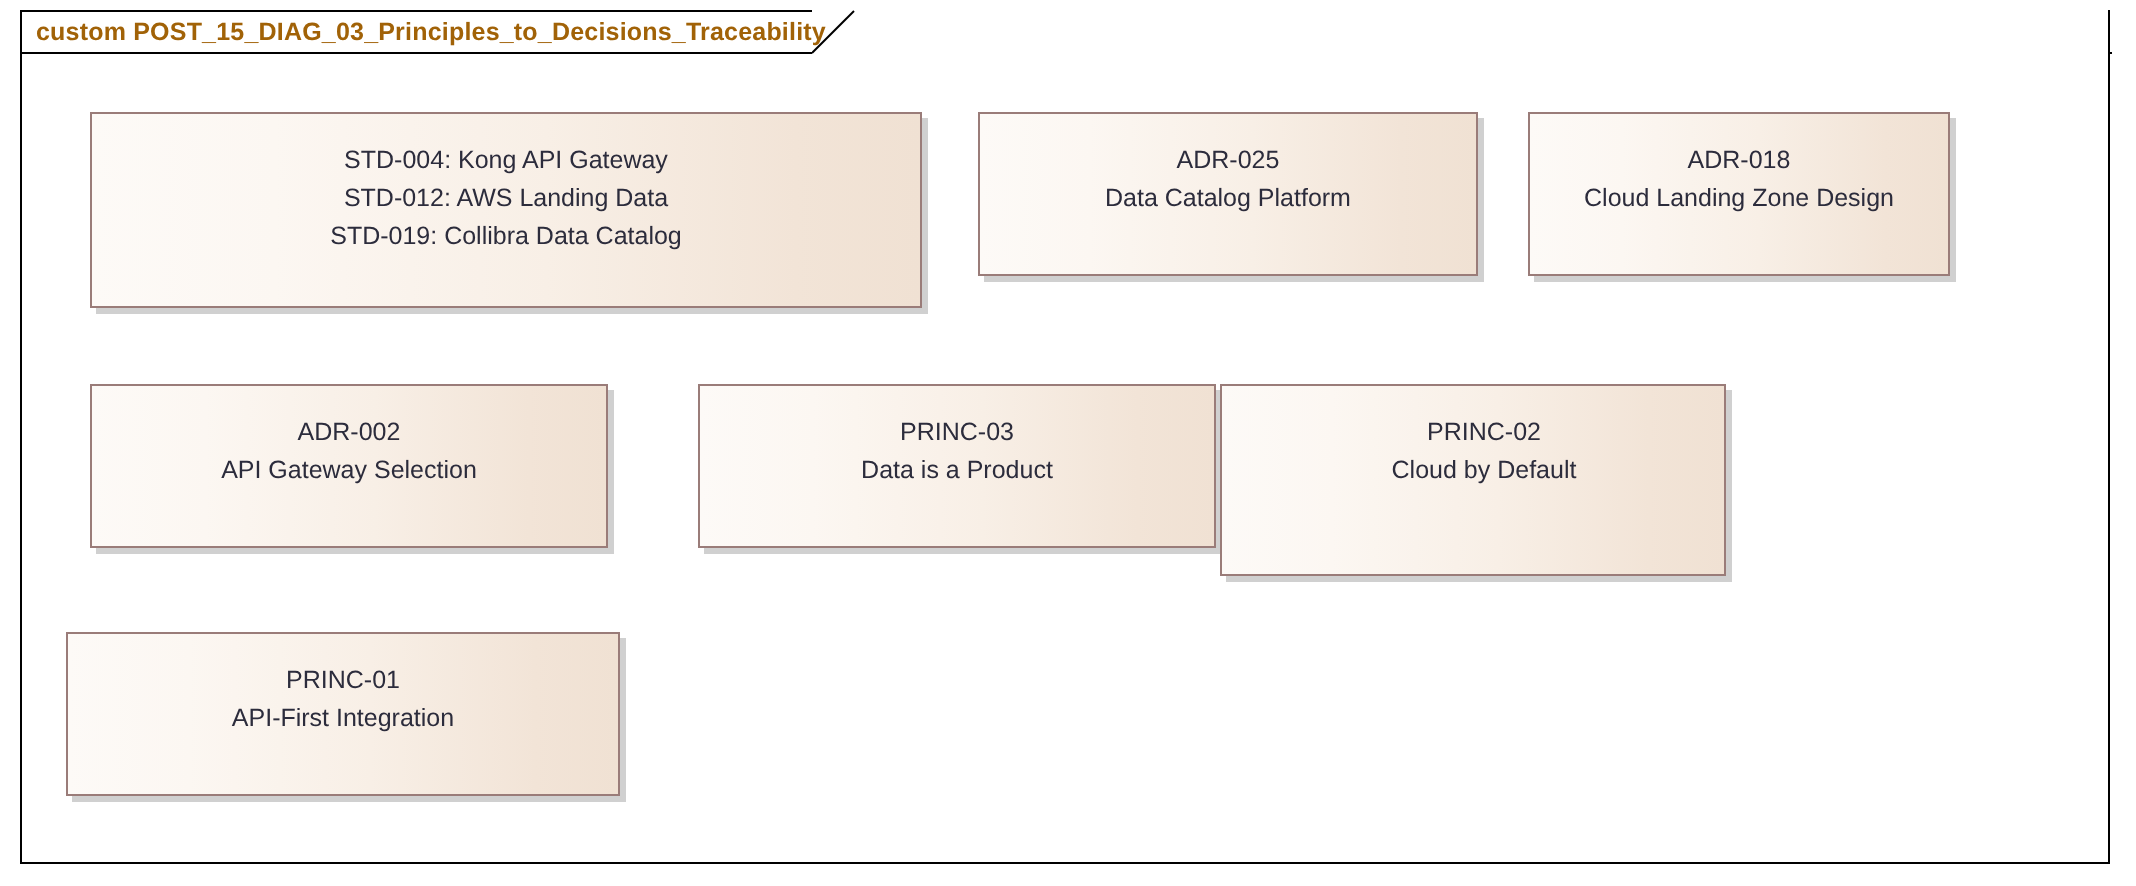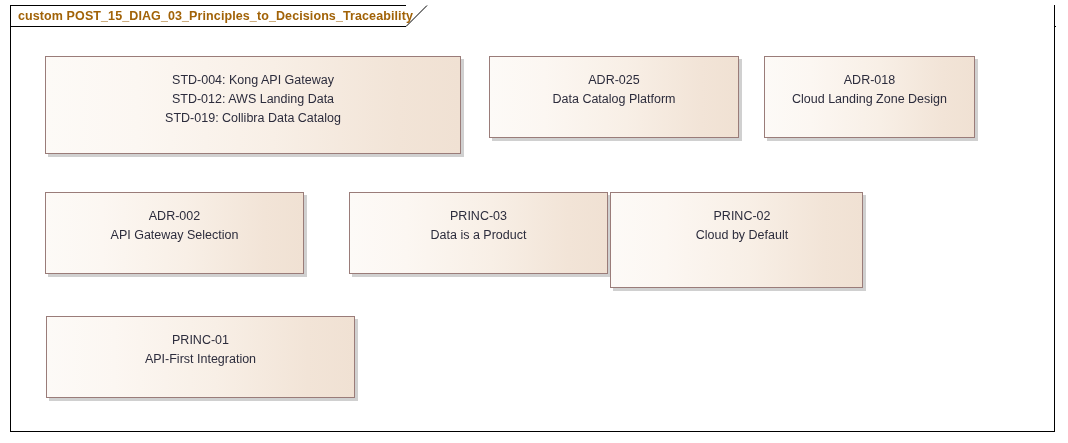--- a/index.html
+++ b/index.html
@@ -151,21 +151,21 @@
           <span class="node-line">PRINC-03</span>
           <span class="node-line">Data is a Product</span>
         </div>
       </div>
       <div class="node" style="left: 599px; top: 187px; width: 253px; height: 96px; padding-left: 11px;">
         <div class="node-lines">
           <span class="node-line">PRINC-02</span>
           <span class="node-line">Cloud by Default</span>
         </div>
       </div>
-      <div class="node" style="left: 35px; top: 311px; width: 309px; height: 82px; align-items: flex-end;">
+      <div class="node" style="left: 22px; top: 311px; width: 277px; height: 82px; align-items: flex-end;">
         <div class="node-lines">
           <span class="node-line">PRINC-01</span>
           <span class="node-line">API-First Integration</span>
         </div>
       </div>
     </div>
 </div>
 
 <div id="title-tab">
   <div id="title-tab-body"></div>

